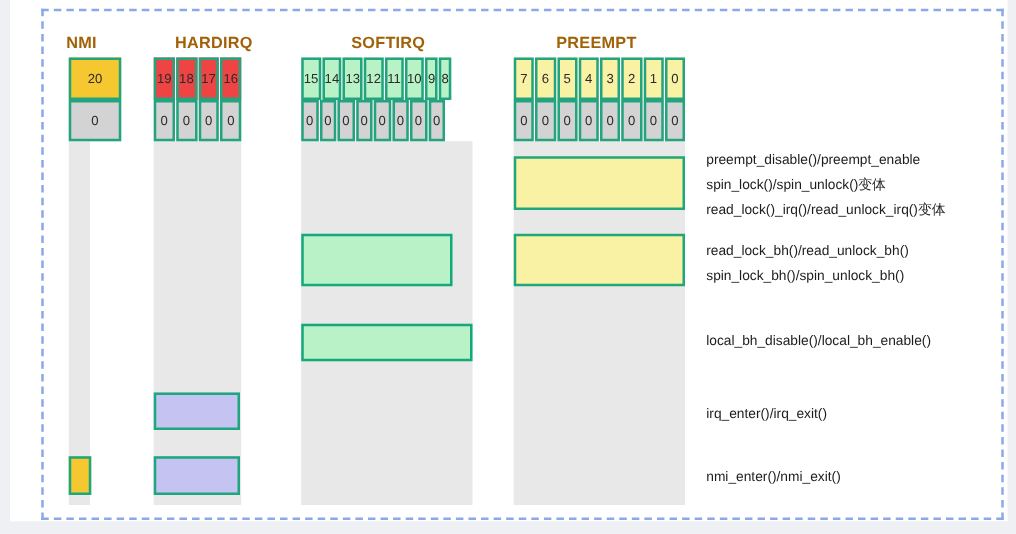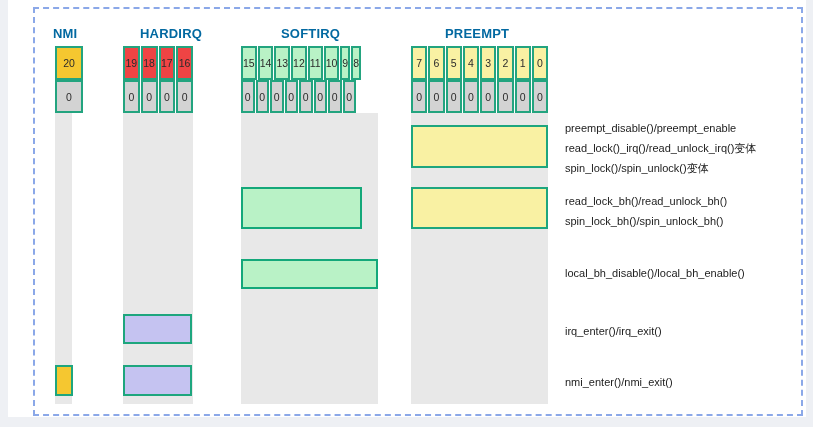--- a/index.html
+++ b/index.html
@@ -13,21 +13,21 @@
   .card{
     position:absolute;left:8px;top:0;width:798px;height:417px;
     background:#ffffff;
   }
   .frame{
     position:absolute;left:33px;top:7px;width:766px;height:405px;
     border:2px dashed #8ba8e8;
   }
   .hdr{
     position:absolute;top:26px;height:15px;
-    font-size:13px;font-weight:600;color:#0369a1;
+    font-size:13px;font-weight:600;color:#a16207;
     white-space:nowrap;letter-spacing:.2px;
   }
   .col{position:absolute;top:46px;}
   .row{display:flex;gap:1px;width:100%;}
   .cell{
     flex:1;box-sizing:border-box;
     border:2px solid #23a47f;
     display:flex;align-items:center;justify-content:center;
     font-size:10.5px;color:#2b2b2b;
   }
@@ -59,21 +59,21 @@
 <div class="hdr" style="left:53px;">NMI</div>
 <div class="hdr" style="left:140px;">HARDIRQ</div>
 <div class="hdr" style="left:281px;">SOFTIRQ</div>
 <div class="hdr" style="left:445px;">PREEMPT</div>
 
 <div class="track" style="left:55px;width:17px;"></div>
 <div class="track" style="left:123px;width:70px;"></div>
 <div class="track" style="left:241px;width:137px;"></div>
 <div class="track" style="left:411px;width:137px;"></div>
 
-<div class="col" style="left:55px;width:28px;">
+<div class="col" style="left:55px;width:42px;">
   <div class="row bit-row">
     <div class="cell bit-nmi">20</div>
   </div>
   <div class="row val-row">
     <div class="cell">0</div>
   </div>
 </div>
 
 <div class="col" style="left:123px;width:70px;">
   <div class="row bit-row">
@@ -139,22 +139,22 @@
 <div class="block block-yellow" style="left:411px;top:125px;width:137px;height:43px;"></div>
 <div class="block block-yellow" style="left:411px;top:187px;width:137px;height:42px;"></div>
 <div class="block block-green" style="left:241px;top:187px;width:121px;height:42px;"></div>
 <div class="block block-green" style="left:241px;top:259px;width:137px;height:30px;"></div>
 <div class="block block-purple" style="left:123px;top:314px;width:69px;height:30px;"></div>
 <div class="block block-purple" style="left:123px;top:365px;width:69px;height:31px;"></div>
 <div class="block block-gold" style="left:55px;top:365px;width:18px;height:31px;"></div>
 
 <div class="lbl" style="top:118px;">
   <div>preempt_disable()/preempt_enable</div>
+  <div>spin_lock()/spin_unlock()变体</div>
   <div>read_lock()_irq()/read_unlock_irq()变体</div>
-  <div>spin_lock()/spin_unlock()变体</div>
 </div>
 <div class="lbl" style="top:191px;">
   <div>read_lock_bh()/read_unlock_bh()</div>
   <div>spin_lock_bh()/spin_unlock_bh()</div>
 </div>
 <div class="lbl lbl-single" style="top:265px;">local_bh_disable()/local_bh_enable()</div>
 <div class="lbl lbl-single" style="top:323px;">irq_enter()/irq_exit()</div>
 <div class="lbl lbl-single" style="top:374px;">nmi_enter()/nmi_exit()</div>
 
 </body></html>

